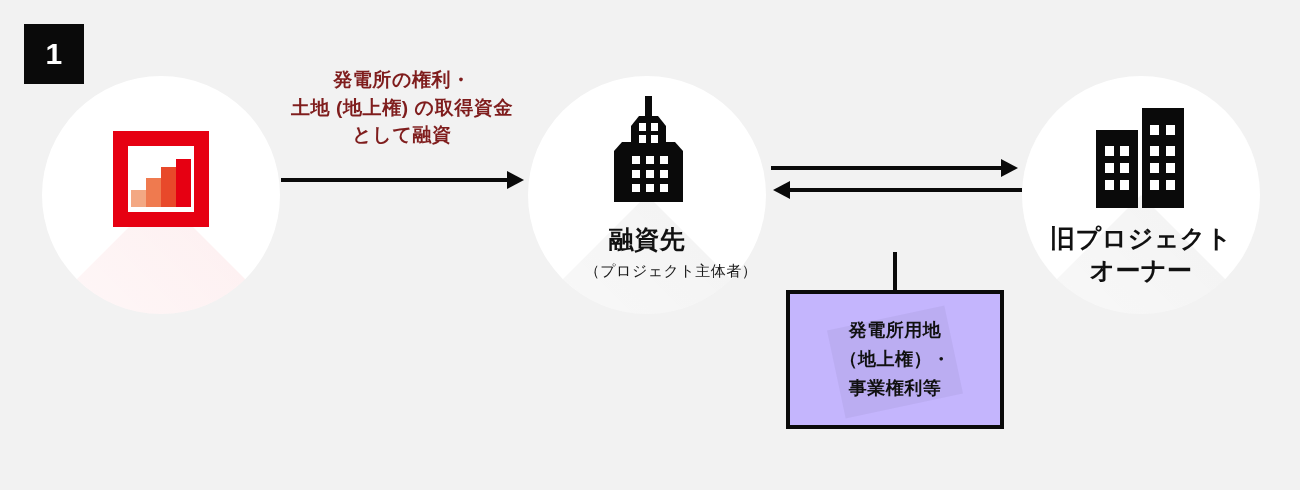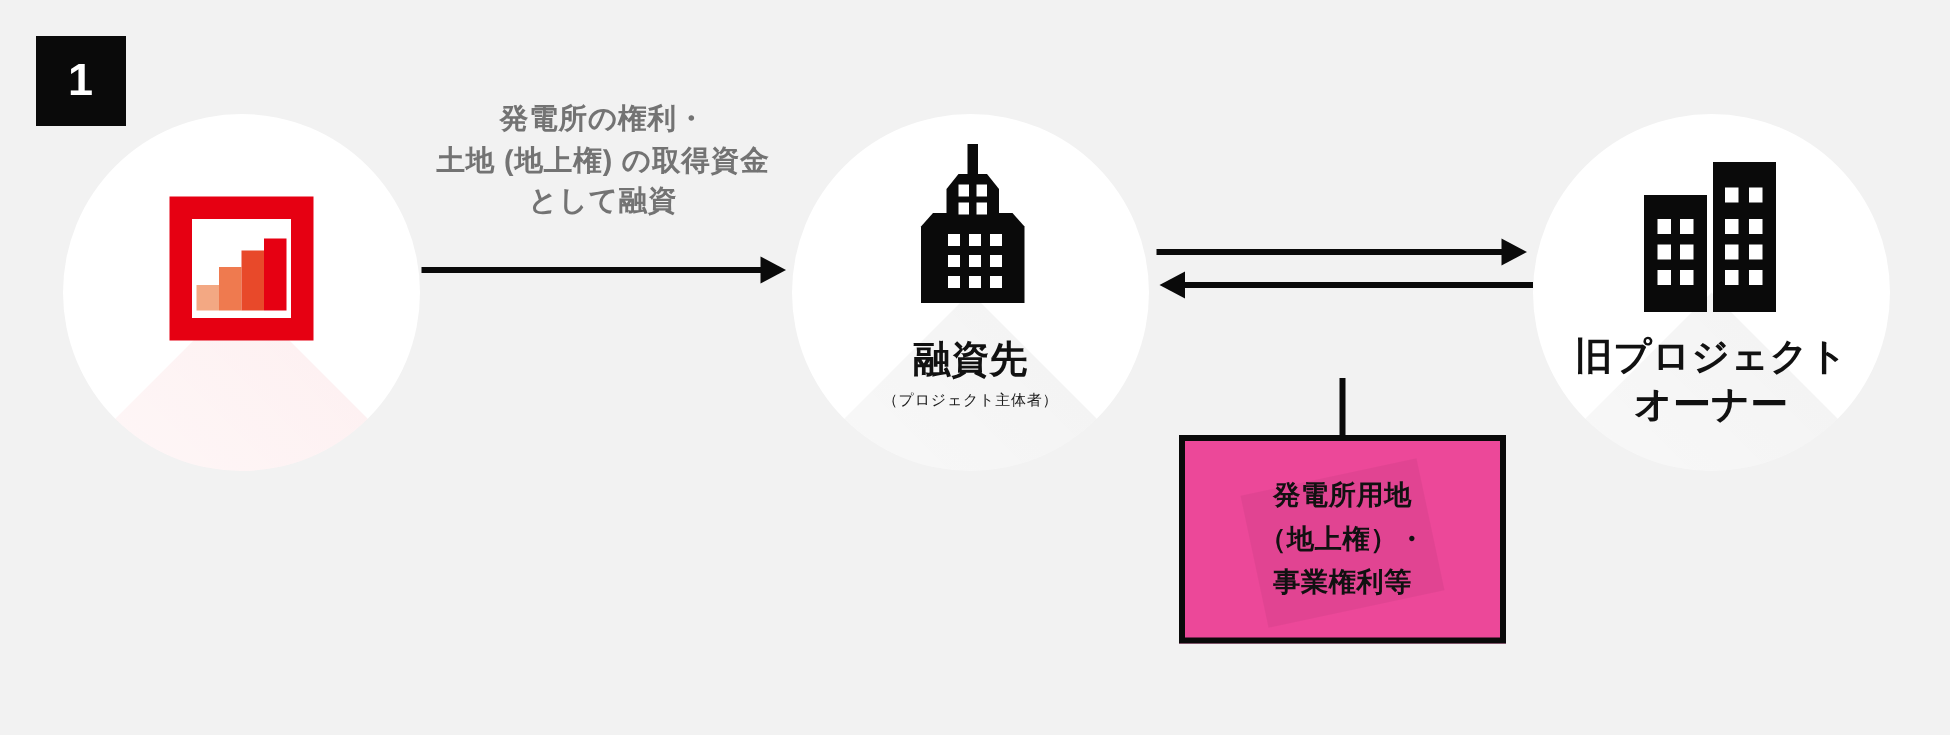--- a/index.html
+++ b/index.html
@@ -139,35 +139,35 @@
   }
   .arrow-head.left {
     border-top: 9px solid transparent;
     border-bottom: 9px solid transparent;
     border-right: 17px solid #0a0a0a;
   }
   .edge-label {
     position: absolute;
     text-align: center;
     font-weight: bold;
-    color: #737373;
+    color: #7f1d1d;
     line-height: 1.45;
     letter-spacing: 0.6px;
     white-space: pre-line;
   }
 
   
   .connector {
     position: absolute;
     width: 4px;
     background: #0a0a0a;
   }
   .asset-box {
     position: absolute;
-    background: #ec4899;
+    background: #c4b5fd;
     border: 4px solid #0a0a0a;
     box-sizing: border-box;
     display: flex;
     align-items: center;
     justify-content: center;
     overflow: hidden;
   }
   .asset-box .watermark {
     position: absolute;
     left: 50%;
@@ -237,22 +237,22 @@
         <rect x="42" y="60" width="8" height="8" fill="#ffffff"></rect>
         <rect x="56" y="60" width="8" height="8" fill="#ffffff"></rect>
         <rect x="28" y="74" width="8" height="8" fill="#ffffff"></rect>
         <rect x="42" y="74" width="8" height="8" fill="#ffffff"></rect>
         <rect x="56" y="74" width="8" height="8" fill="#ffffff"></rect>
         <rect x="28" y="88" width="8" height="8" fill="#ffffff"></rect>
         <rect x="42" y="88" width="8" height="8" fill="#ffffff"></rect>
         <rect x="56" y="88" width="8" height="8" fill="#ffffff"></rect>
       </svg>
     </div>
-    <div class="node-title" style="left:528px; top:224px; width:238px; font-size:25px;">融資先</div>
-    <div class="node-sub" style="left:518px; top:262px; width:258px; font-size:10px;">（プロジェクト主体者）</div>
+    <div class="node-title" style="left:528px; top:224px; width:238px; font-size:25px;font-family:Liberation Serif, serif;">融資先</div>
+    <div class="node-sub" style="left:542px; top:262px; width:258px; font-size:15px;">（プロジェクト主体者）</div>
   </div>
 
   <div class="arrow-line" style="left:771px; top:166px; width:232px;"></div>
   <div class="arrow-head right" style="left:1001px; top:159px;"></div>
 
   <div class="arrow-line" style="left:790px; top:188px; width:232px;"></div>
   <div class="arrow-head left" style="left:773px; top:181px;"></div>
 
   <div class="connector" style="left:893px; top:252px; height:40px;"></div>
 

